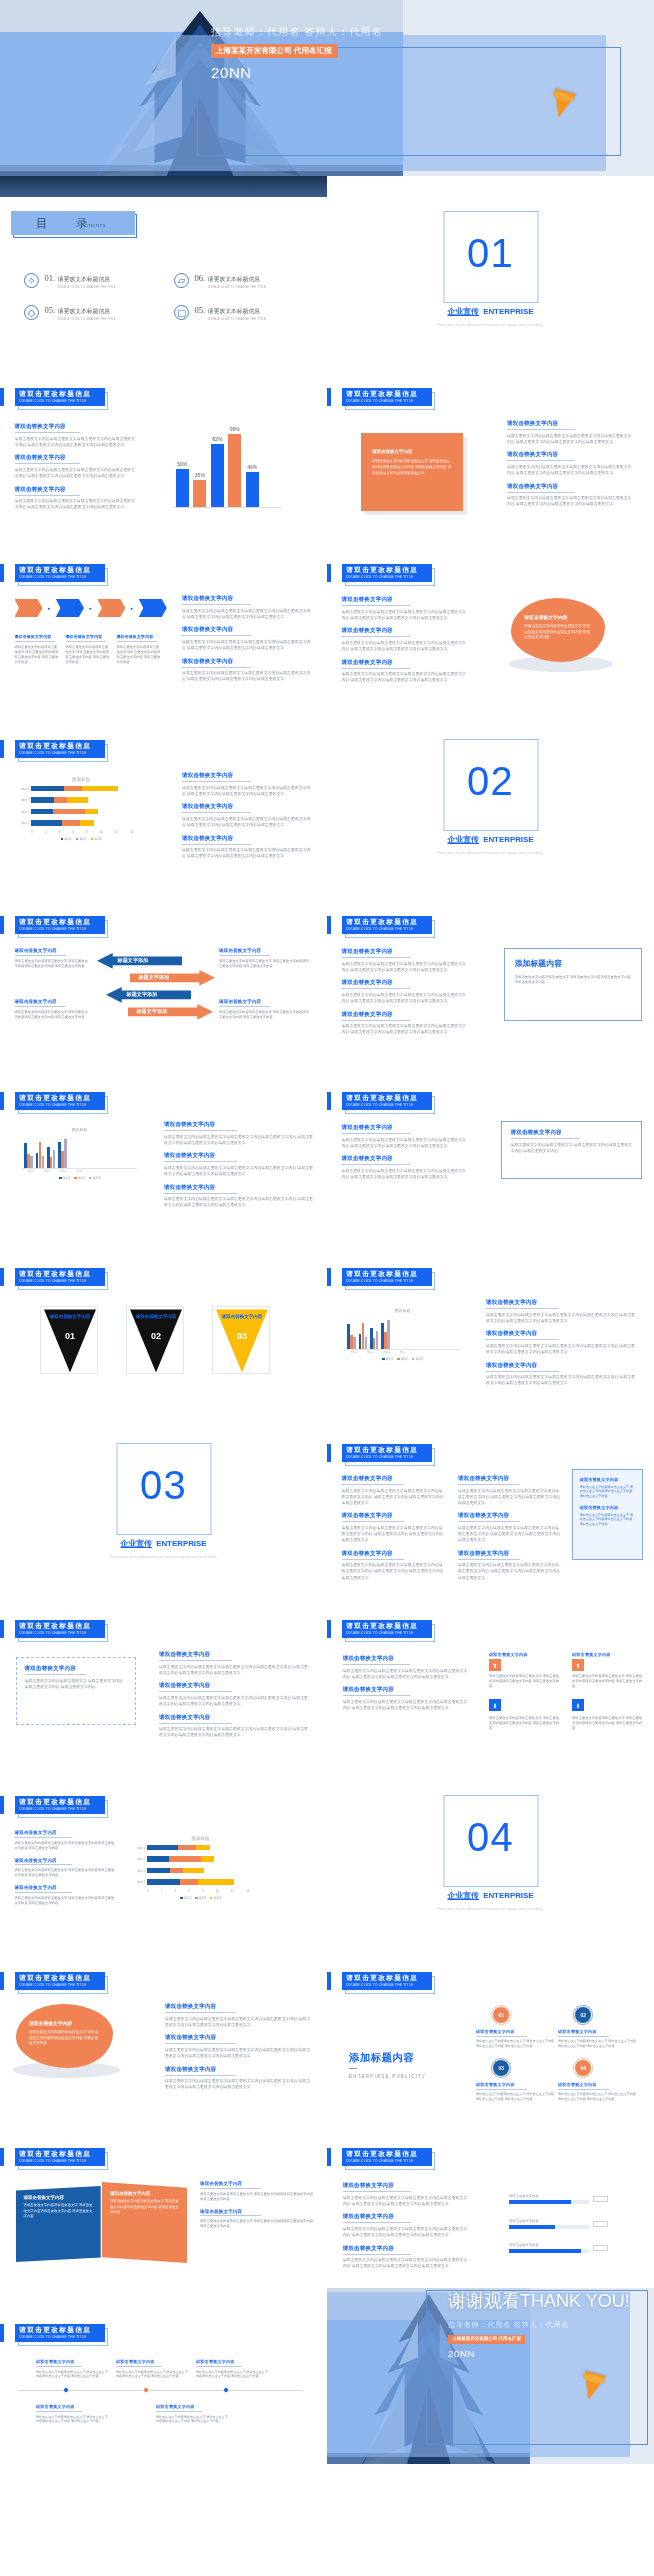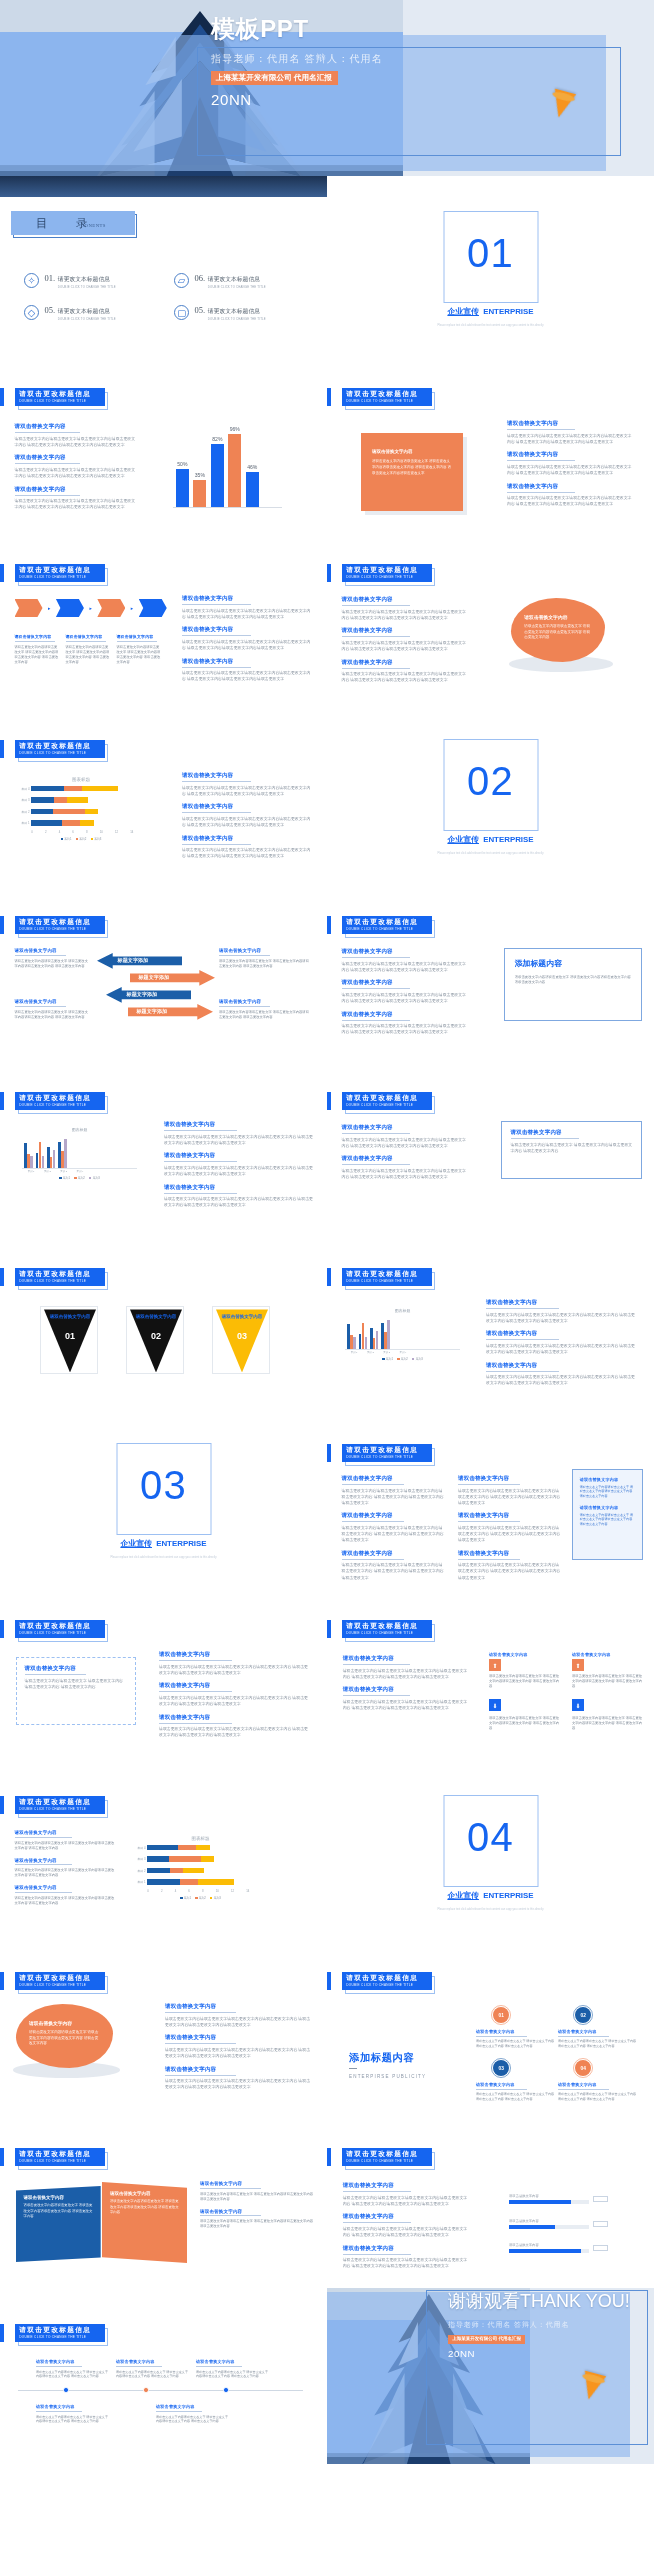--- a/index.html
+++ b/index.html
@@ -174,21 +174,20 @@
         <polygon points="300,130 220,250 300,225" fill="#b9d0ef" opacity=".75"></polygon>
         <polygon points="360,130 440,250 360,225" fill="#5f8fd0" opacity=".7"></polygon>
         <polygon points="330,160 275,290 385,290" fill="#17396c"></polygon>
         <rect x="0" y="272" width="665" height="18" fill="#20416e" opacity=".55"></rect>
       </svg>
     </div>
     <div class="tintbox"></div>
     <div class="wirebox"></div>
     <div class="cover-txt">
       <div class="cover-title">
-        <div>模板PPT</div>
       </div>
       <div class="cover-sub">指导老师：代用名  答辩人：代用名</div>
       <div class="cover-band">上海某某开发有限公司    代用名汇报</div>
       <div class="cover-year">20NN</div>
     </div>
     <div class="cone">
         <i></i>
       </div>
   </div>
 

